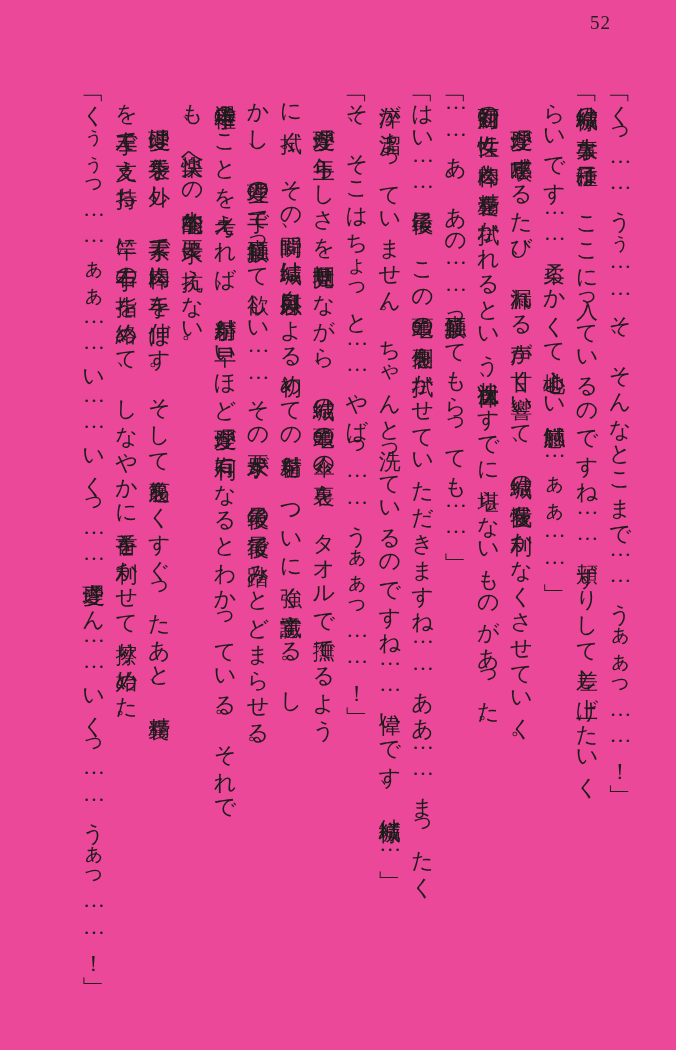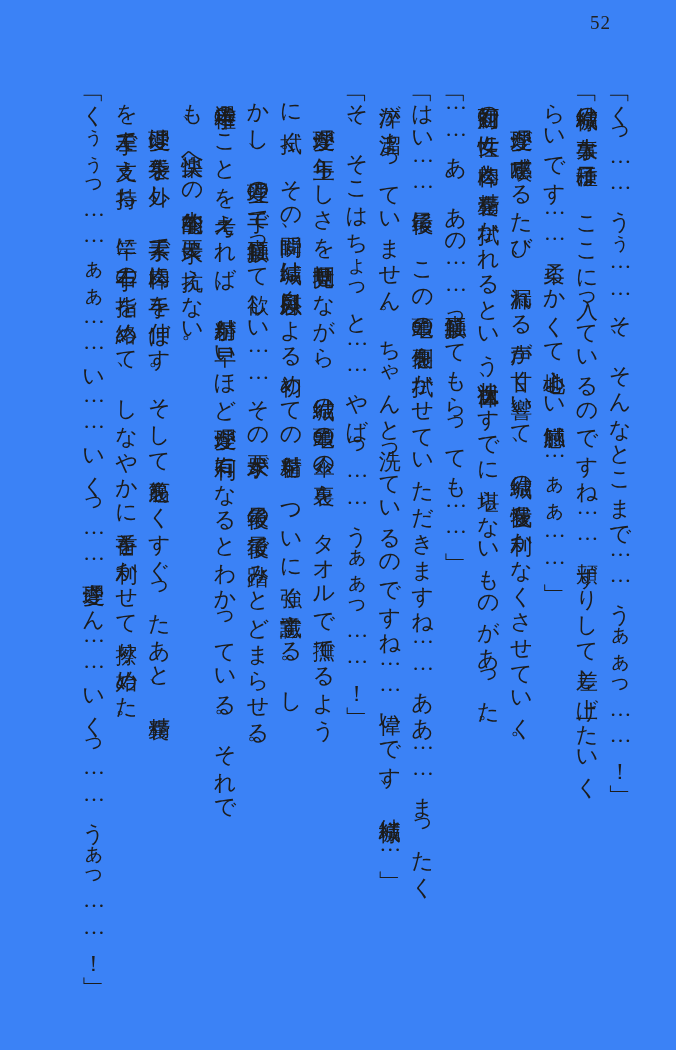--- a/index.html
+++ b/index.html
@@ -10,21 +10,21 @@
     width: 676px;
     height: 1050px;
     background: #fdfdfb;
     position: relative;
     overflow: hidden;
     font-family: "Liberation Serif", "DejaVu Serif", serif;
   }
   .page {
     position: absolute;
     inset: 0;
-    background: #3b82f6;
+    background: #ec4899;
   }
   .page-number {
     position: absolute;
     top: 12px;
     left: 590px;
     font-size: 19px;
     color: #222;
     letter-spacing: 1px;
     font-family: "Liberation Serif", "DejaVu Serif", serif;
   }

